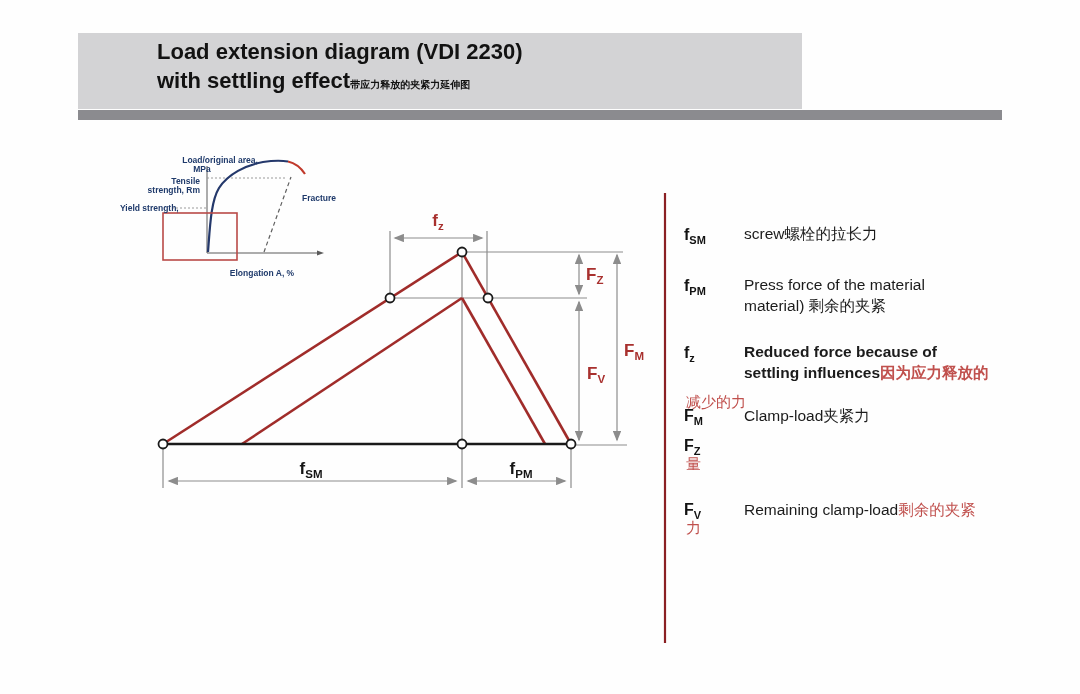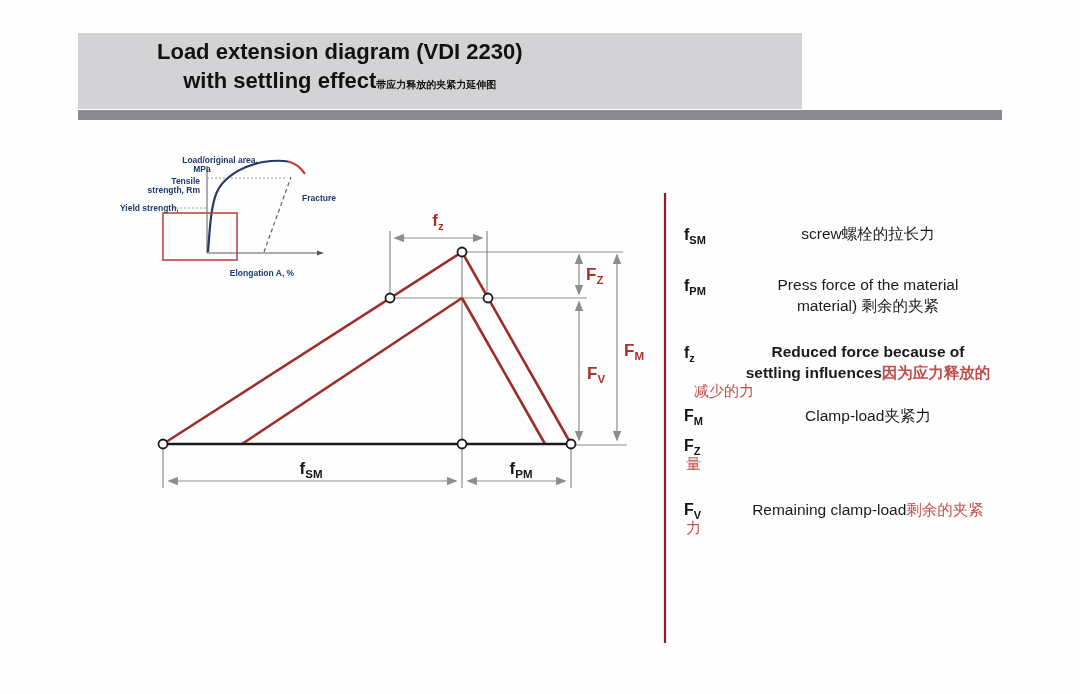--- a/index.html
+++ b/index.html
@@ -1,18 +1,18 @@
 <!DOCTYPE html>
 <html><head>
 <meta charset="utf-8">
 <style>
   html,body{margin:0;padding:0;background:#ffffff;}
   .page{
     position:relative;width:1080px;height:694px;background:#fefefe;overflow:hidden;
-    font-family:"Liberation Sans","DejaVu Sans",sans-serif;color:#161616;text-align:center;
+    font-family:"Liberation Sans","DejaVu Sans",sans-serif;color:#161616;
   }
   
   .title-bar{position:absolute;left:78px;top:33px;width:724px;height:76px;background:#d3d3d5;}
   .title-strip{position:absolute;left:78px;top:110px;width:924px;height:10px;background:#8b8b8f;}
   .title-text{position:absolute;left:157px;top:37px;font-weight:bold;font-size:22px;line-height:29px;color:#121212;}
   .title-zh{font-size:10px;font-weight:bold;}
   
   .layer{position:absolute;left:0;top:0;}
   
   .dlabel{position:absolute;font-weight:bold;font-size:17px;color:#a8302e;white-space:nowrap;}
@@ -125,21 +125,21 @@
   <div class="lg-txt" style="top:275px;">
     <div><span>Press force of the material</span></div>
     <div><span>material) </span><span>剩余的夹紧</span></div>
   </div>
 
   <div class="lg-sym" style="top:344px;"><span>f</span><sub>z</sub></div>
   <div class="lg-txt" style="top:342px;font-weight:bold;">
     <div><span>Reduced force because of</span></div>
     <div><span>settling influences</span><span class="zh-red">因为应力释放的</span></div>
   </div>
-  <div class="lg-ovf" style="top:382px;margin-left:8px;">减少的力</div>
+  <div class="lg-ovf" style="top:393px;">减少的力</div>
 
   <div class="lg-sym" style="top:407px;"><span>F</span><sub>M</sub></div>
   <div class="lg-txt" style="top:406px;">
     <div><span>Clamp-load</span><span>夹紧力</span></div>
   </div>
 
   <div class="lg-sym" style="top:437px;"><span>F</span><sub>Z</sub></div>
   <div class="lg-ovf" style="top:455px;">量</div>
 
   <div class="lg-sym" style="top:501px;"><span>F</span><sub>V</sub></div>

